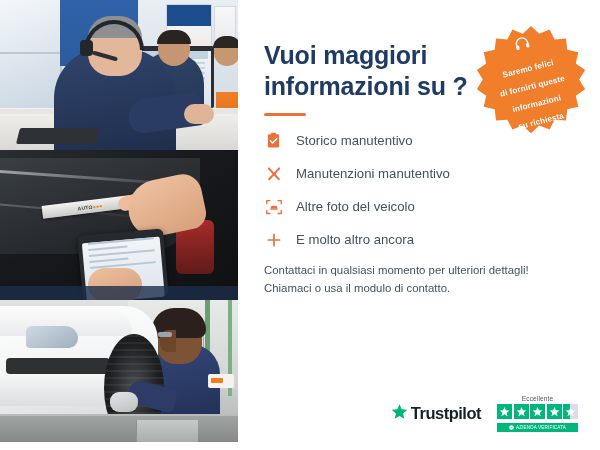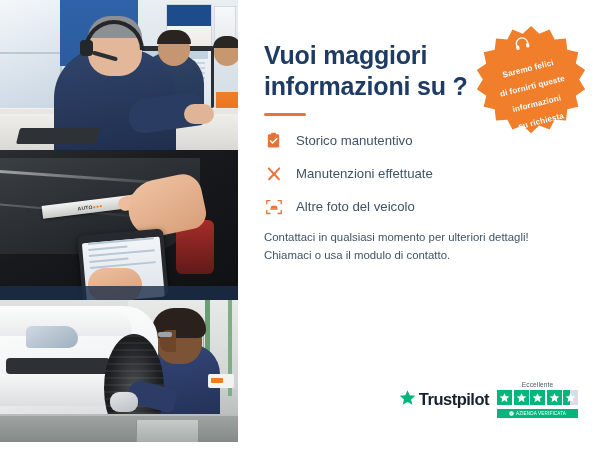--- a/index.html
+++ b/index.html
@@ -255,24 +255,24 @@
   .phone-sub{
     margin-top:9px;
     font-size:11.4px;
     color:#3f5366;
     line-height:1.55;
   }
 
   
   .trust{
     position:absolute;
-    right:22px; bottom:24px;
+    right:22px; bottom:10px;
     display:flex;
     align-items:center;
-    gap:8px;
+    gap:16px;
   }
   .tp-logo{ display:flex; align-items:center; gap:3px; }
   .tp-name{
     font-size:16.5px;
     font-weight:bold;
     color:#16202c;
     letter-spacing:-.5px;
   }
   .tp-right{ display:flex; flex-direction:column; align-items:center; gap:2px; }
   .tp-excellent{
@@ -433,35 +433,43 @@
       </div>
 
       <div class="feature">
         <span class="feature-icon">
           <svg width="18" height="18" viewBox="0 0 24 24" stroke="#e8733a" stroke-width="2.6" stroke-linecap="round">
             <path d="M5 4.5L18.5 19"></path>
             <path d="M19 4.5L5.5 19"></path>
             <circle cx="12" cy="12" r="1.7" fill="#e8733a" stroke="none"></circle>
           </svg>
         </span>
-        <span class="feature-label">Manutenzioni effettuate</span>
+        <span class="feature-label">Manutenzioni manutentivo</span>
       </div>
 
 
       <div class="feature">
         <span class="feature-icon">
           <svg width="18" height="18" viewBox="0 0 24 24" fill="none" stroke="#e8733a" stroke-width="1.8" stroke-linecap="round">
             <path d="M2.4 7.6V3.4h4.2M21.6 7.6V3.4h-4.2M2.4 16.4v4.2h4.2M21.6 16.4v4.2h-4.2"></path>
             <path d="M7 14.4h10l-1.2-3.1a1.6 1.6 0 0 0-1.5-1h-4.6a1.6 1.6 0 0 0-1.5 1z" fill="#e8733a" stroke="none"></path>
             <rect x="7" y="14.2" width="10" height="1.6" rx=".7" fill="#e8733a" stroke="none"></rect>
           </svg>
         </span>
         <span class="feature-label">Altre foto del veicolo</span>
       </div>
 
+      <div class="feature">
+        <span class="feature-icon">
+          <svg width="18" height="18" viewBox="0 0 24 24" stroke="#e8733a" stroke-width="2.3" stroke-linecap="round">
+            <path d="M12 4.4v15.2M4.4 12h15.2"></path>
+          </svg>
+        </span>
+        <span class="feature-label">E molto altro ancora</span>
+      </div>
 
     </div>
 
     <div class="phone-sub">
       <div>Contattaci in qualsiasi momento per ulteriori dettagli!</div>
       <div>Chiamaci o usa il modulo di contatto.</div>
     </div>
 
     <div class="trust">
       <div class="tp-logo">

